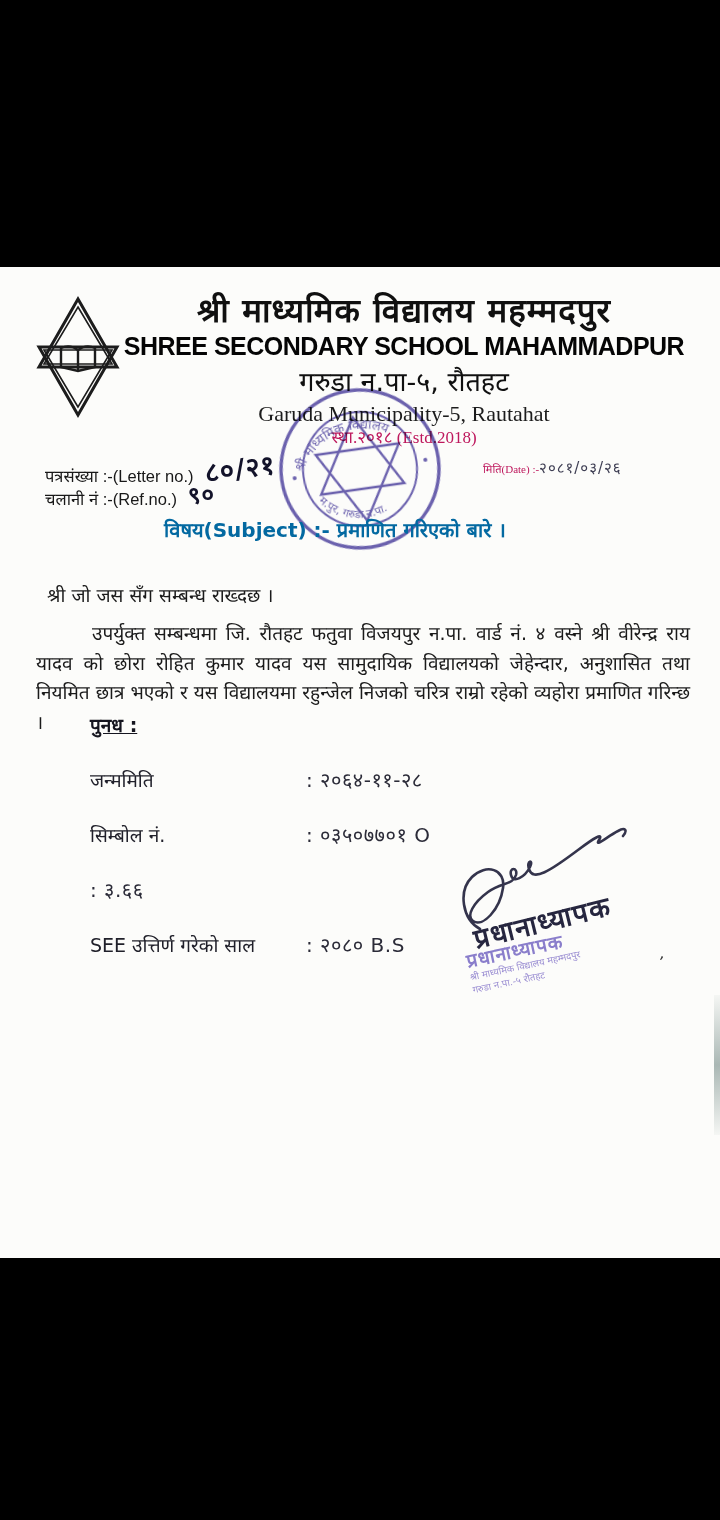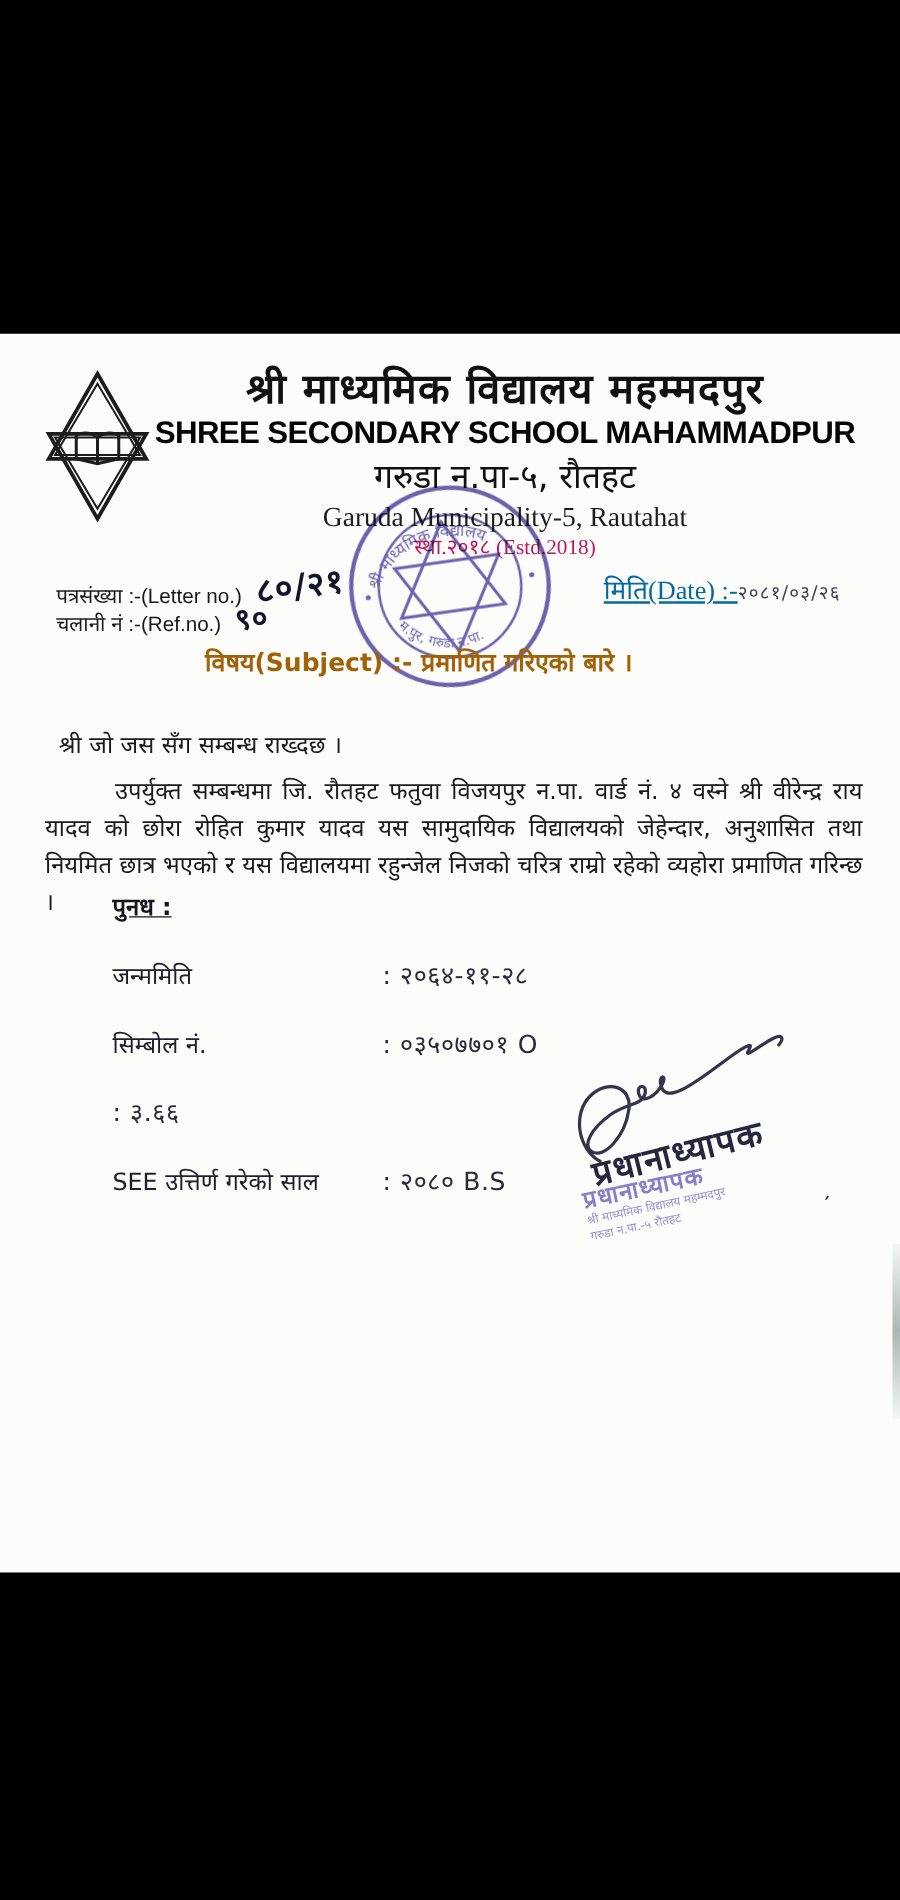--- a/index.html
+++ b/index.html
@@ -22,26 +22,26 @@
                transform:rotate(-8deg);opacity:.82;mix-blend-mode:multiply;filter:blur(.3px);}
 
   
   .meta-label{font-family:Liberation Sans, sans-serif;font-size:16.5px;color:#181818;}
   .letter-row{position:absolute;left:45px;top:186px;white-space:nowrap;}
   .ref-row{position:absolute;left:45px;top:212px;white-space:nowrap;}
   .hand{display:inline-block;font-size:27px;font-weight:600;color:#13132a;
         transform:rotate(-7deg) translateY(-4px);margin-left:6px;letter-spacing:1px;}
   .hand.small{font-size:24px;transform:rotate(-4deg) translateY(-2px);}
   .date-row{position:absolute;left:483px;top:190px;font-size:15px;white-space:nowrap;}
-  .date-label{font-family:"Liberation Serif","DejaVu Sans",serif;font-size:21px;color:#0369a1;text-decoration:underline;}
+  .date-label{font-family:"Liberation Serif","DejaVu Sans",serif;font-size:11px;color:#be185d;}
   .date-value{color:#3d3d52;letter-spacing:1px;margin-top:48px;}
 
   
   .subject{position:absolute;left:0;top:249px;width:670px;text-align:center;
-           font-size:20px;font-weight:700;color:#a16207;}
+           font-size:20px;font-weight:700;color:#0369a1;}
   .salutation{position:absolute;left:47px;top:315px;font-size:19px;color:#1a1a1a;}
   .paragraph{position:absolute;left:36px;top:352px;width:654px;font-size:19px;line-height:29.5px;
              text-align:justify;text-indent:56px;color:#1a1a1a;}
 
   
   .details{position:absolute;left:90px;top:445px;}
   .details-heading{font-size:19px;font-weight:600;color:#15151f;text-decoration:underline;
                    margin-bottom:7px;}
   .detail-row{display:flex;align-items:baseline;margin-bottom:6px;font-size:19px;color:#20202a;margin-top:28px;}
   .detail-row .lbl{width:216px;}

